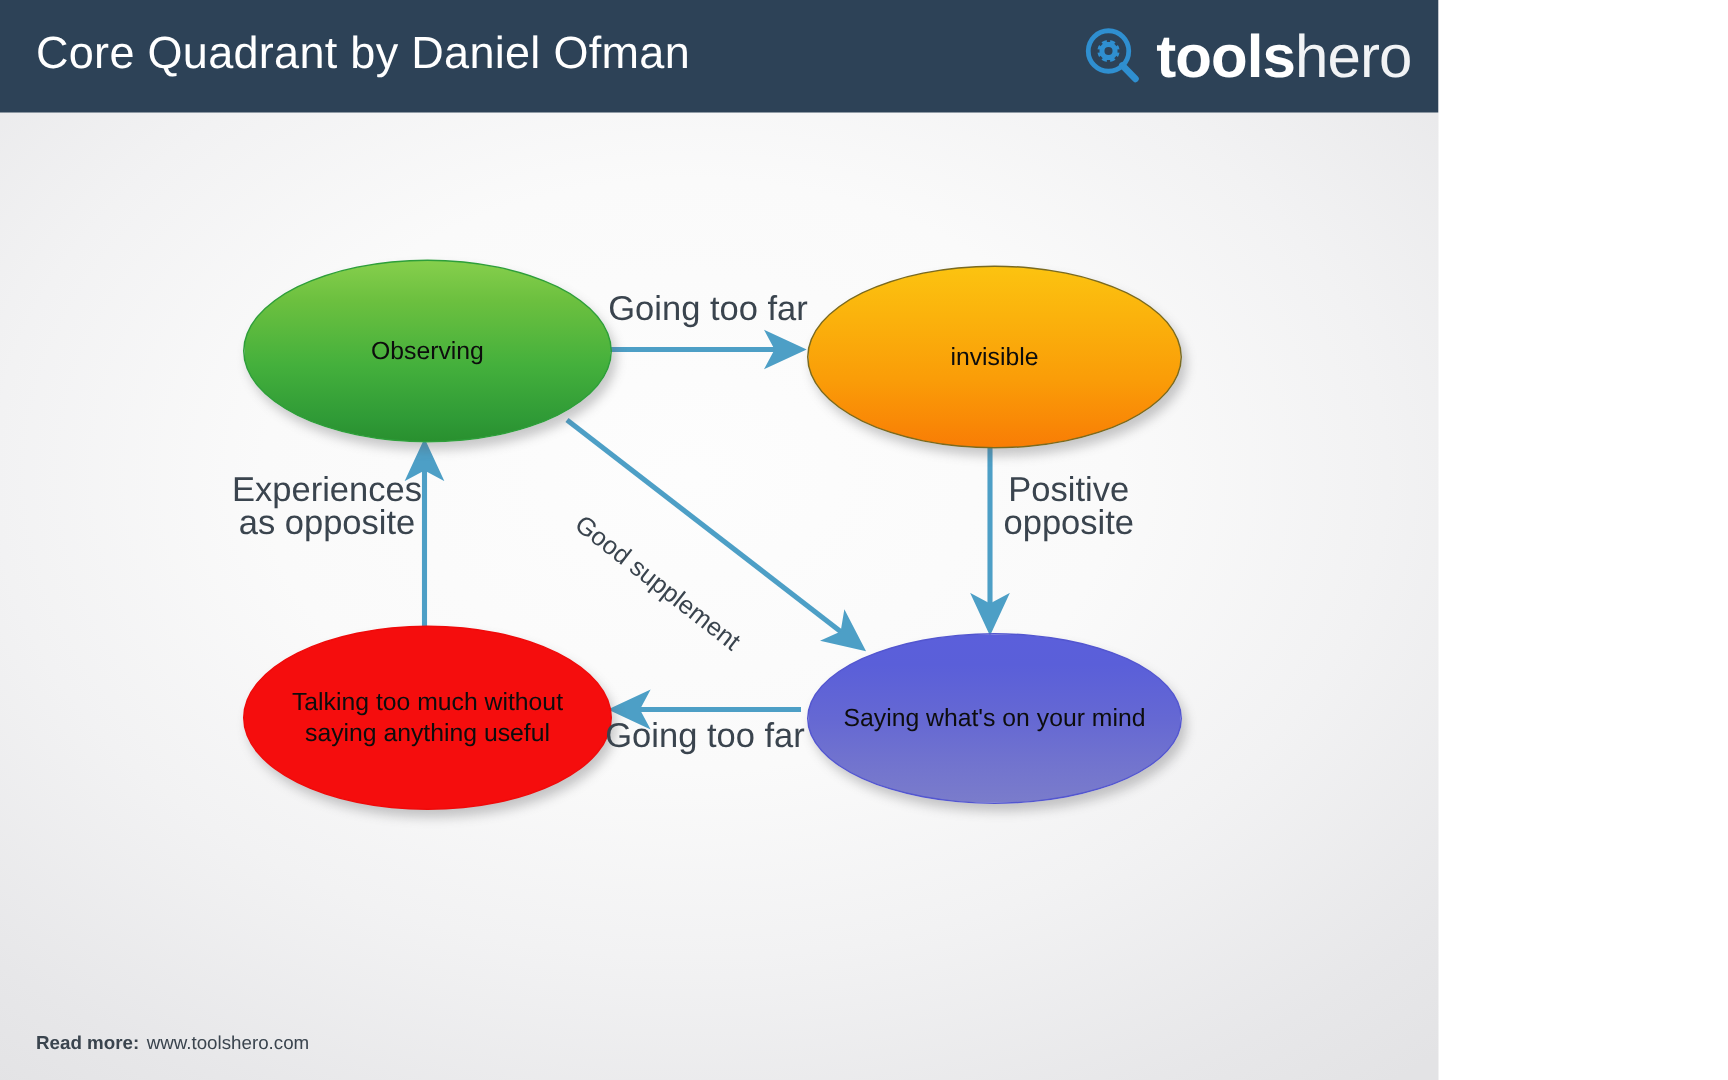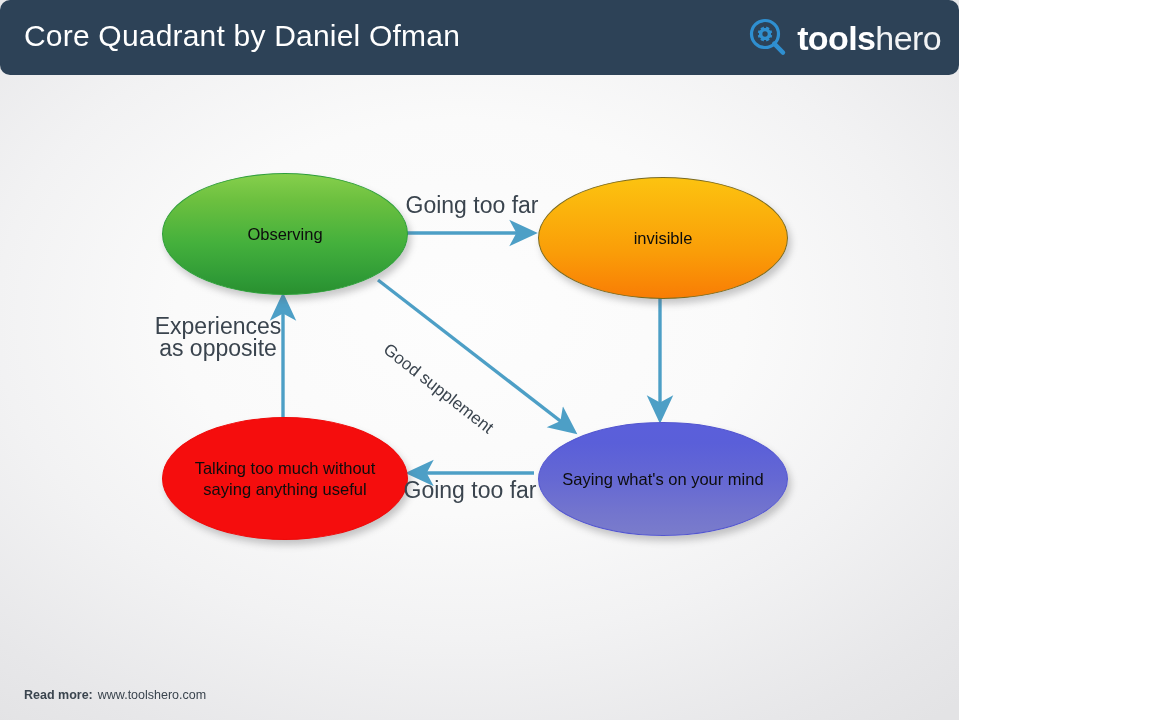--- a/index.html
+++ b/index.html
@@ -25,21 +25,20 @@
     overflow: hidden;
   }
 
   
   #header {
     position: absolute;
     left: 0; top: 0;
     width: 959px;
     height: 75px;
     background: #2d4257;
-    border-radius: 10px;
   }
   #page-title {
     position: absolute;
     left: 24px;
     top: 19px;
     font-size: 30px;
     color: #ffffff;
     letter-spacing: 0.2px;
     font-weight: 400;
     white-space: nowrap;
@@ -52,21 +51,21 @@
     display: flex;
     align-items: center;
   }
   #logo-mark {
     width: 40px;
     height: 40px;
     margin-right: 9px;
     flex: none;
   }
   #logo-text {
-    font-size: 34px;
+    font-size: 40px;
     line-height: 34px;
     color: #ffffff;
     white-space: nowrap;
     letter-spacing: -0.6px;
   }
   #logo-text .b { font-weight: 700; }
   #logo-text .l { font-weight: 400; color: #f1f3f5; }
 
   
   #diagram {
@@ -218,20 +217,22 @@
 without saying anything
 useful</span>
     </div>
 
     <div class="node" id="node-saying">
       <span class="node-label">Saying what's on
 your mind</span>
     </div>
 
     <div class="edge-label" id="label-top-going">Going too far</div>
+    <div class="edge-label" id="label-positive">Positive
+opposite</div>
     <div class="edge-label" id="label-bottom-going">Going too far</div>
     <div class="edge-label" id="label-experiences">Experiences
 as opposite</div>
     <div class="edge-label" id="label-good-supplement">Good supplement</div>
   </div>
 
   <div id="footer">
     <span class="rm">Read more:</span><span class="url">www.toolshero.com</span>
   </div>
 

